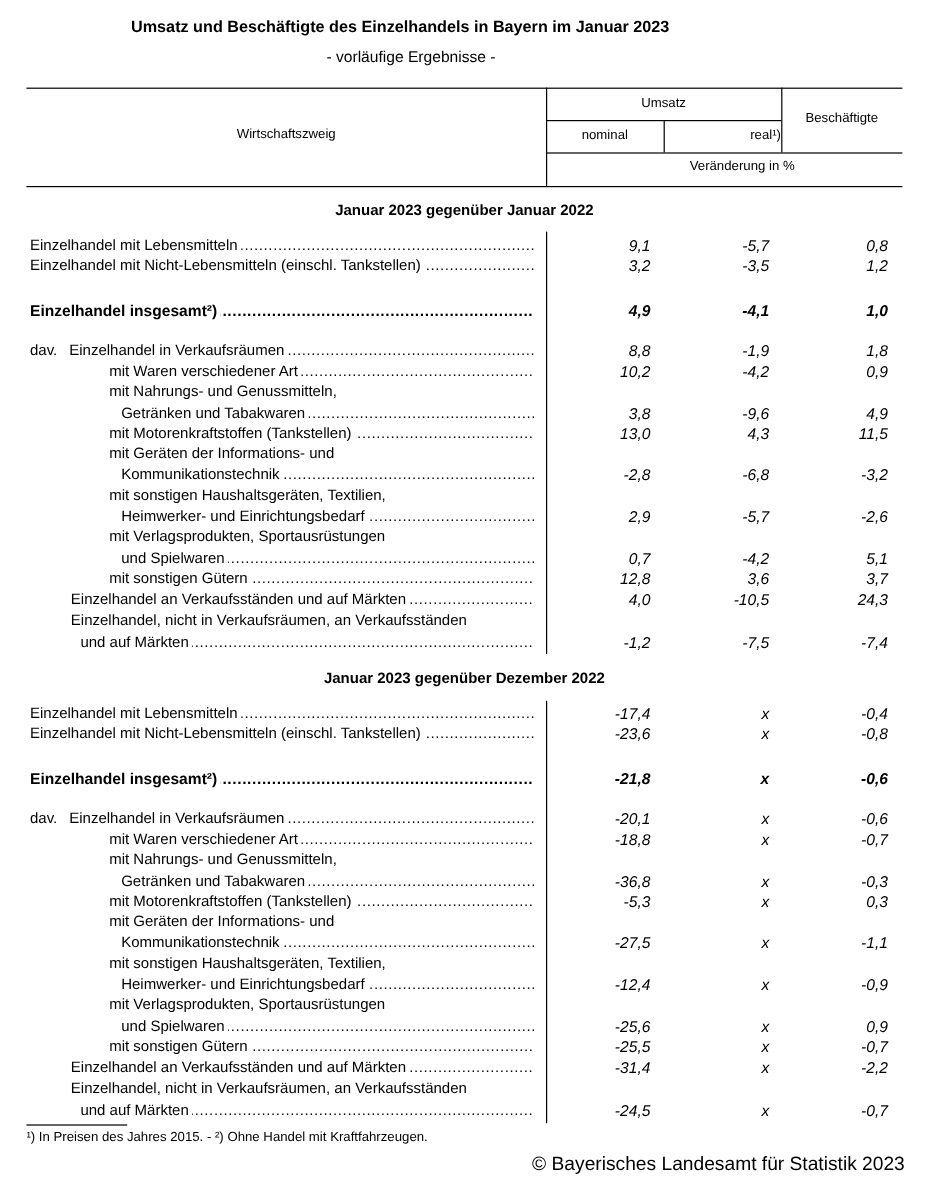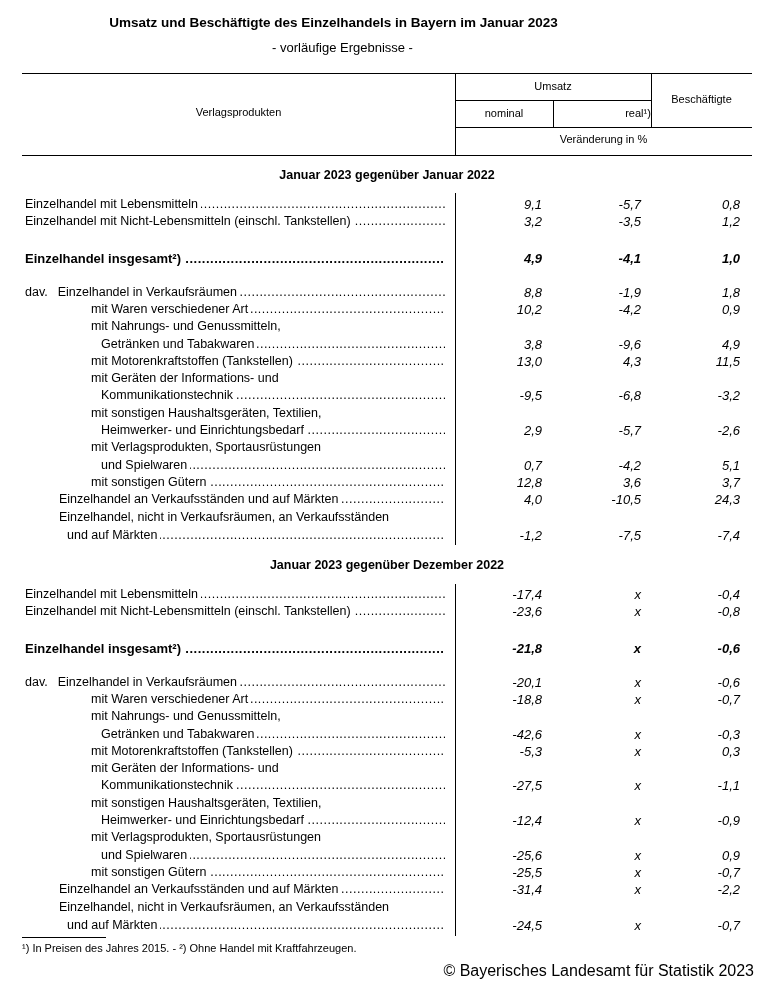--- a/index.html
+++ b/index.html
@@ -33,26 +33,26 @@
 <div class="subtitle">- vorläufige Ergebnisse -</div>
 
 <div class="hline" style="left:22px;top:73px;width:730px;"></div>
 <div class="hline" style="left:455px;top:100px;width:196px;"></div>
 <div class="hline" style="left:455px;top:127px;width:297px;"></div>
 <div class="hline" style="left:22px;top:155px;width:730px;"></div>
 <div class="vline" style="left:455px;top:73px;height:82px;"></div>
 <div class="vline" style="left:553px;top:100px;height:27px;"></div>
 <div class="vline" style="left:651px;top:73px;height:54px;"></div>
 
-<div class="hdr" style="left:22px;width:433px;top:106px;">Verlagsprodukten</div>
+<div class="hdr" style="left:22px;width:433px;top:106px;">Wirtschaftszweig</div>
 <div class="hdr" style="left:455px;width:196px;top:80px;">Umsatz</div>
 <div class="hdr" style="left:455px;width:98px;top:107px;">nominal</div>
 <div class="hdr" style="left:553px;width:98px;top:107px;margin-left:36px;">real¹)</div>
 <div class="hdr" style="left:651px;width:101px;top:93px;text-align:center;">Beschäftigte</div>
-<div class="hdr" style="left:455px;width:297px;top:133px;">Veränderung in %</div>
+<div class="hdr" style="left:455px;width:297px;top:133px;padding-left:15px;">Veränderung in %</div>
 
 <div id="body-rows">
     <div class="section-title" style="top: 168px;">Januar 2023 gegenüber Januar 2022</div>
     <div class="vline" style="left: 455px; top: 193px; height: 352px;"></div>
     <div class="row" style="top: 196px;">
       <div class="label" style="left: 25px; width: 420px;"><span class="dots">........................................................................................................................................................................................................</span><span class="txt">Einzelhandel mit Lebensmitteln</span></div>
       <div class="num c1">9,1</div>
       <div class="num c2">-5,7</div>
       <div class="num c3">0,8</div>
     </div>
@@ -93,21 +93,21 @@
       <div class="label" style="left: 91px; width: 354px;"><span class="dots">........................................................................................................................................................................................................</span><span class="txt">mit Motorenkraftstoffen (Tankstellen)</span></div>
       <div class="num c1">13,0</div>
       <div class="num c2">4,3</div>
       <div class="num c3">11,5</div>
     </div>
     <div class="row" style="top: 370px;">
       <div class="label" style="left: 91px; width: 354px;"><span class="txt">mit Geräten der Informations- und</span></div>
     </div>
     <div class="row" style="top: 387px;">
       <div class="label" style="left: 101px; width: 344px;"><span class="dots">........................................................................................................................................................................................................</span><span class="txt">Kommunikationstechnik</span></div>
-      <div class="num c1">-9,5</div>
+      <div class="num c1">-2,8</div>
       <div class="num c2">-6,8</div>
       <div class="num c3">-3,2</div>
     </div>
     <div class="row" style="top: 405px;">
       <div class="label" style="left: 91px; width: 354px;"><span class="txt">mit sonstigen Haushaltsgeräten, Textilien,</span></div>
     </div>
     <div class="row" style="top: 422px;">
       <div class="label" style="left: 101px; width: 344px;"><span class="dots">........................................................................................................................................................................................................</span><span class="txt">Heimwerker- und Einrichtungsbedarf</span></div>
       <div class="num c1">2,9</div>
       <div class="num c2">-5,7</div>
@@ -173,21 +173,21 @@
       <div class="label" style="left: 91px; width: 354px;"><span class="dots">........................................................................................................................................................................................................</span><span class="txt">mit Waren verschiedener Art</span></div>
       <div class="num c1">-18,8</div>
       <div class="num c2">x</div>
       <div class="num c3">-0,7</div>
     </div>
     <div class="row" style="top: 708px;">
       <div class="label" style="left: 91px; width: 354px;"><span class="txt">mit Nahrungs- und Genussmitteln,</span></div>
     </div>
     <div class="row" style="top: 726px;">
       <div class="label" style="left: 101px; width: 344px;"><span class="dots">........................................................................................................................................................................................................</span><span class="txt">Getränken und Tabakwaren</span></div>
-      <div class="num c1">-42,6</div>
+      <div class="num c1">-36,8</div>
       <div class="num c2">x</div>
       <div class="num c3">-0,3</div>
     </div>
     <div class="row" style="top: 743px;">
       <div class="label" style="left: 91px; width: 354px;"><span class="dots">........................................................................................................................................................................................................</span><span class="txt">mit Motorenkraftstoffen (Tankstellen)</span></div>
       <div class="num c1">-5,3</div>
       <div class="num c2">x</div>
       <div class="num c3">0,3</div>
     </div>
     <div class="row" style="top: 760px;">

